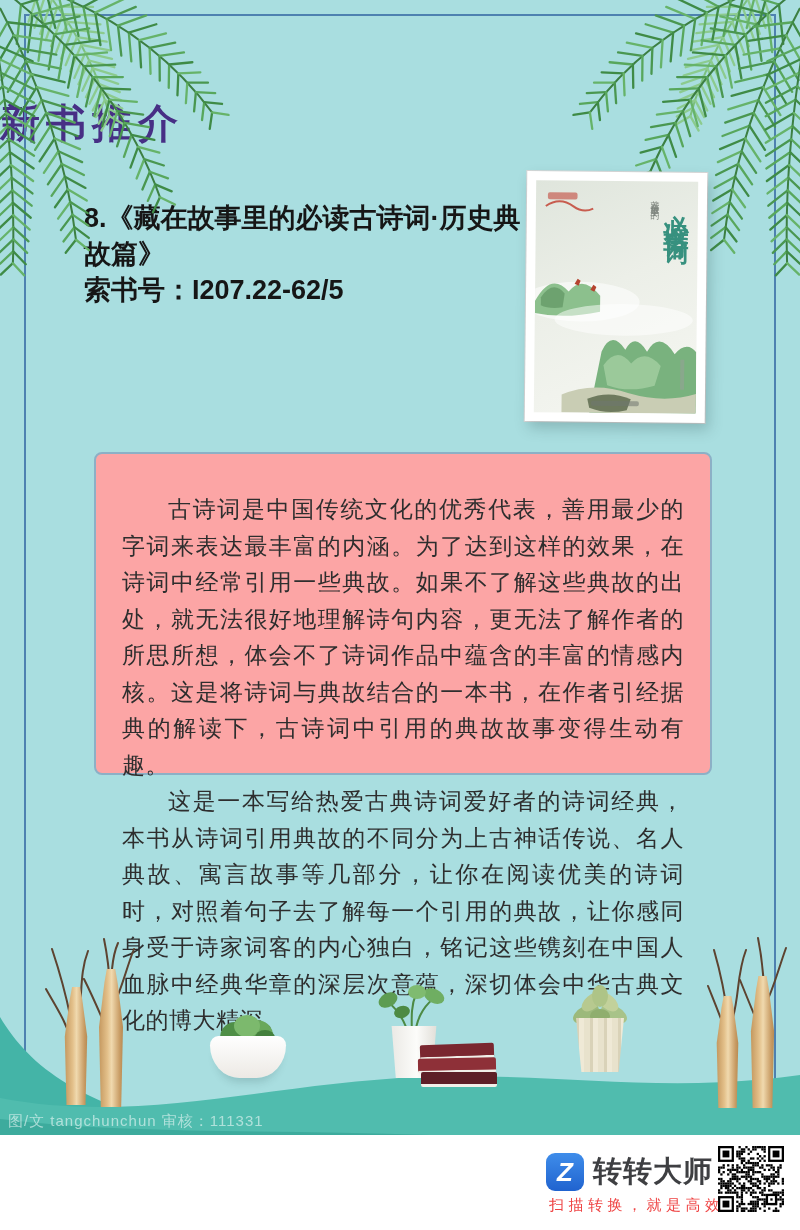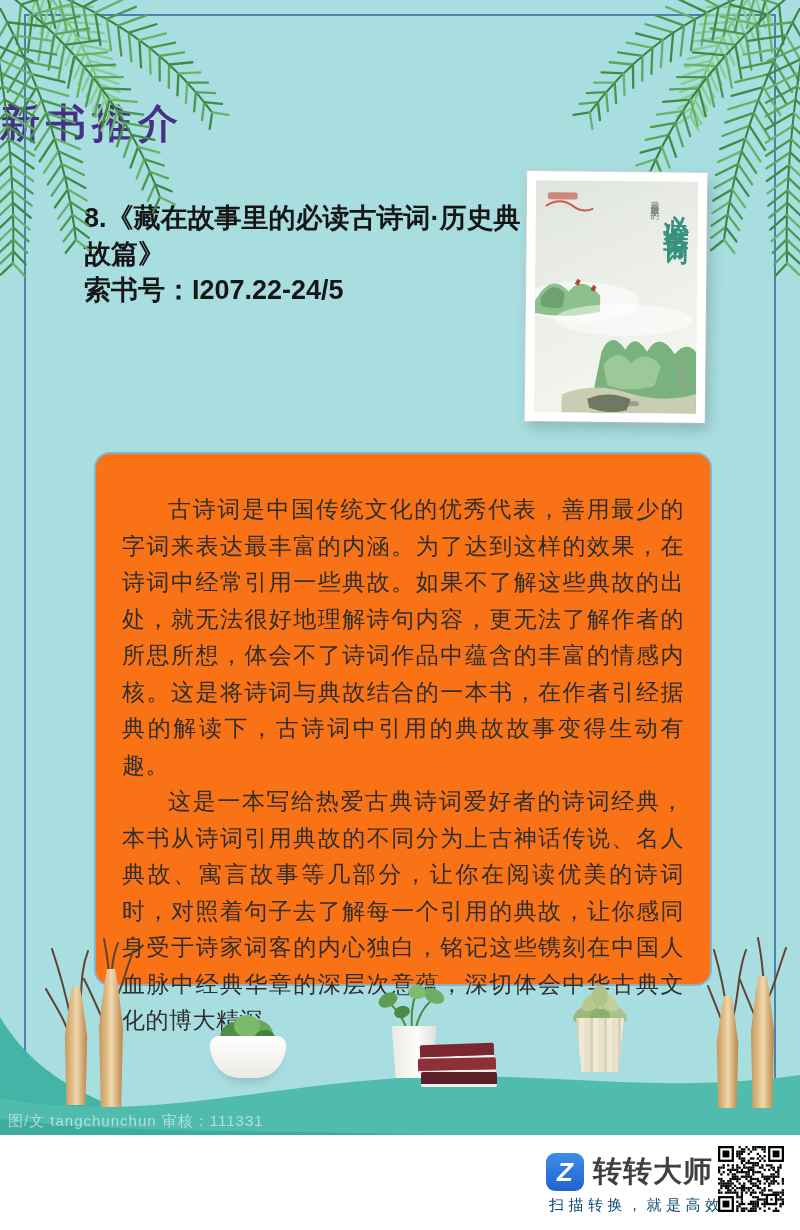--- a/index.html
+++ b/index.html
@@ -34,22 +34,22 @@
                font-family:"Liberation Serif","DejaVu Serif",serif;font-weight:bold;
                font-size:25px;letter-spacing:6px;color:#37917f;}
   .cover-series{position:absolute;right:37px;top:12px;writing-mode:vertical-rl;z-index:2;
                 font-size:9px;letter-spacing:2px;color:#7d847d;}
   .cover-author-bar{position:absolute;right:12px;top:178px;width:4px;height:30px;
                     background:#97a097;opacity:.55;z-index:2;}
   .cover-publisher-bar{position:absolute;left:50%;bottom:7px;transform:translateX(-50%);
                        width:48px;height:5px;border-radius:2px;background:#6f776f;opacity:.55;z-index:2;}
 
   
-  .bubble{position:absolute;left:94px;top:452px;width:618px;height:534px;z-index:2;
-          background:#f97316;border:2px solid #8cb0c6;border-radius:16px;
+  .bubble{position:absolute;left:94px;top:452px;width:618px;height:323px;z-index:2;
+          background:#fca5a5;border:2px solid #8cb0c6;border-radius:8px;
           box-sizing:border-box;padding:38px 26px 0 26px;}
   .bubble p{margin:0;font-family:"Liberation Serif","DejaVu Serif",serif;
             font-size:23px;line-height:36.5px;letter-spacing:.5px;color:#2e2e2e;
             text-indent:2em;text-align:justify;}
 
   
   .decor{position:absolute;z-index:6;}
   .vase{position:absolute;background:linear-gradient(90deg,#b98a50 0%,#e3c08a 38%,#f0d9ae 52%,#c79a62 80%,#a97c45 100%);
         clip-path:polygon(36% 0,64% 0,72% 10%,90% 42%,84% 100%,16% 100%,10% 42%,28% 10%);}
   .bowl{position:absolute;background:linear-gradient(180deg,#ffffff,#ece9e4);
@@ -69,21 +69,21 @@
 
   
   .footer{position:absolute;left:0;top:1135px;width:800px;height:95px;background:#ffffff;z-index:8;}
   .brand-row{position:absolute;left:546px;top:17px;display:flex;align-items:center;gap:9px;}
   .brand-logo{width:38px;height:38px;border-radius:9px;
               background:linear-gradient(180deg,#3f8dea,#2063cf);
               display:flex;align-items:center;justify-content:center;
               color:#fff;font-weight:bold;font-size:26px;font-style:italic;
               font-family:"Liberation Sans",sans-serif;}
   .brand-name{font-size:29px;font-weight:bold;color:#3e3f42;letter-spacing:1px;}
-  .brand-tagline{position:absolute;left:549px;top:61px;font-size:15px;color:#0c4a6e;letter-spacing:4.5px;}
+  .brand-tagline{position:absolute;left:549px;top:61px;font-size:15px;color:#ef4444;letter-spacing:4.5px;}
   .qr{position:absolute;left:718px;top:11px;width:66px;height:66px;}
 </style>
 </head>
 <body>
 
 <div class="poster">
 
   <div class="frame"></div>
 
   <svg class="palms" id="palms" viewBox="0 0 800 320" xmlns="http://www.w3.org/2000/svg">
@@ -456,21 +456,21 @@
       <line x1="786.8153279173325" y1="251.33505315019212" x2="774.2360890049634" y2="264.1942783922329" stroke="#58a75c" stroke-width="2.3" stroke-linecap="round"></line>
       <line x1="786.8153279173325" y1="251.33505315019212" x2="799.8692621119552" y2="263.71211772473725" stroke="#3f8b46" stroke-width="2.3" stroke-linecap="round"></line>
       <line x1="787.1179310179241" y1="263.1729618494213" x2="775.7893440015317" y2="275.36445863907045" stroke="#3f8b46" stroke-width="2.3" stroke-linecap="round"></line>
       <line x1="787.1179310179241" y1="263.1729618494213" x2="799.2115943171137" y2="274.60593109480254" stroke="#66b369" stroke-width="2.3" stroke-linecap="round"></line>
     </svg>
 
   <div class="title">新书推介</div>
 
   <div class="book-info">
     <div>8.《藏在故事里的必读古诗词·历史典故篇》</div>
-    <div>索书号：I207.22-24/5</div>
+    <div>索书号：I207.22-62/5</div>
   </div>
 
   <div class="cover">
     <div class="cover-inner">
       <svg class="cover-landscape" viewBox="0 0 164 234" preserveAspectRatio="none">
         <ellipse cx="46" cy="122" rx="60" ry="20" fill="#ffffff" opacity="0.55"></ellipse>
         <path d="M0,122 Q16,92 34,112 Q48,94 66,116 L66,132 Q30,140 0,134 Z" fill="#8cc08d"></path>
         <path d="M6,118 Q18,100 30,114 L28,128 Q14,130 6,126 Z" fill="#679c6a" opacity="0.85"></path>
         <path d="M40,104 l3,-5 3,2 -2,5 Z" fill="#b5432f"></path>
         <path d="M56,110 l3,-5 3,2 -2,5 Z" fill="#b5432f"></path>

